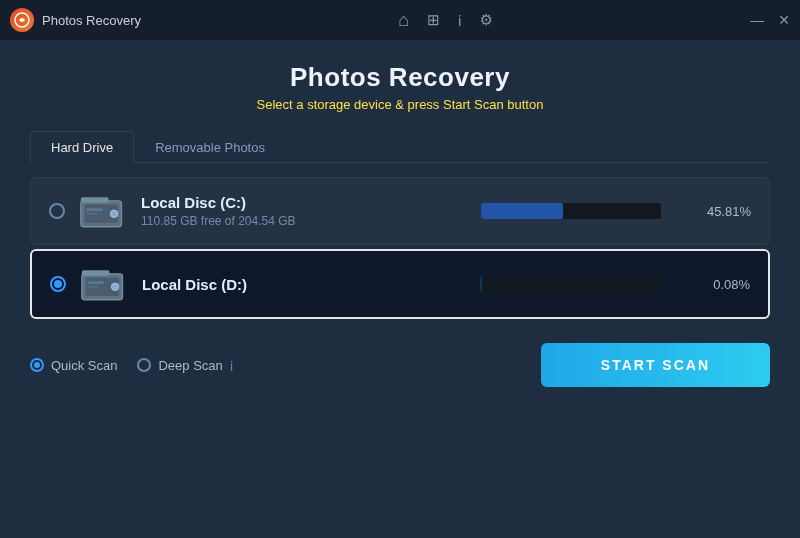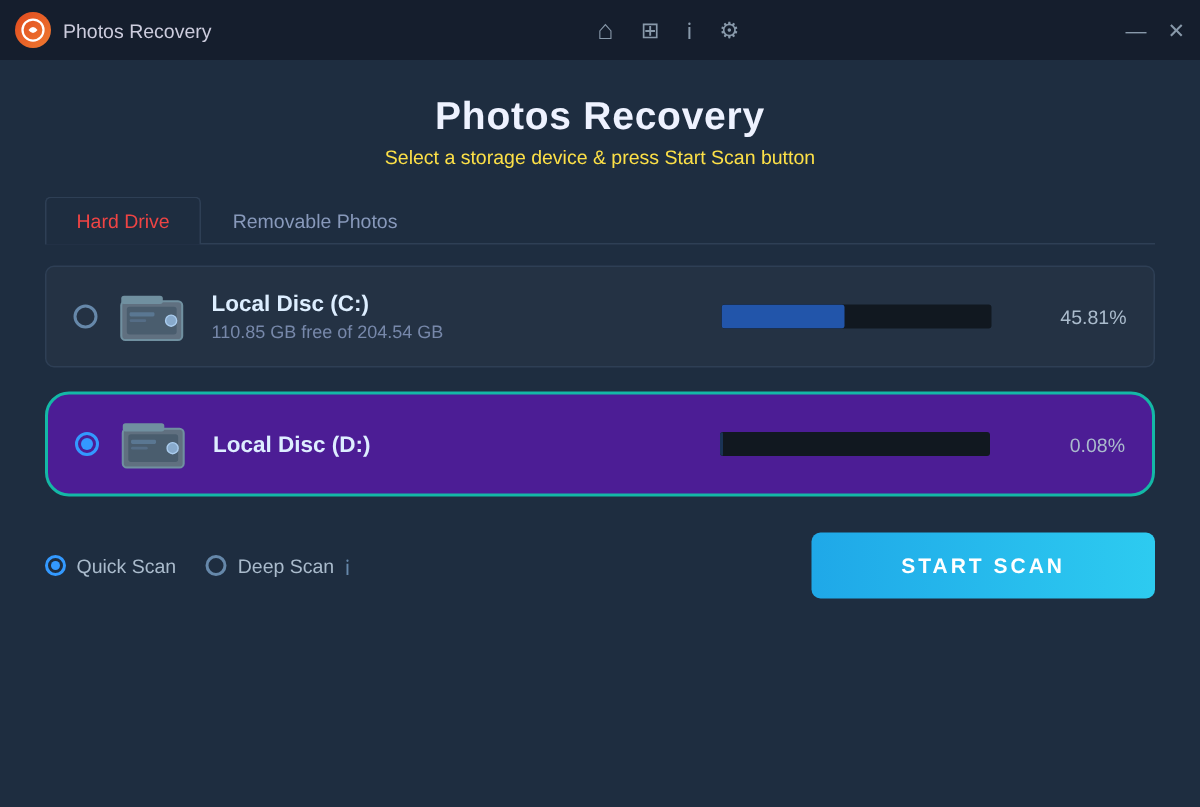--- a/index.html
+++ b/index.html
@@ -108,47 +108,47 @@
       cursor: pointer;
       color: #8899bb;
       border: 1px solid transparent;
       border-bottom: none;
       border-radius: 4px 4px 0 0;
       position: relative;
       bottom: -1px;
     }
     .tab.active {
       background: #1e2d40;
-      color: #ef4444;
+      color: #e5e5e5;
       border-color: #2e3f55;
       border-bottom-color: #1e2d40;
     }
 
     
     .drive-list {
       width: 100%;
       display: flex;
       flex-direction: column;
-      gap: 16px;
+      gap: 4px;
     }
 
     .drive-item {
       background: #243244;
       border: 1px solid #2e3f55;
       border-radius: 6px;
       padding: 14px 18px;
       display: flex;
       align-items: center;
       gap: 14px;
       cursor: pointer;
     }
     .drive-item.selected {
-      background: #4c1d95;
-      border: 2px solid #14b8a6;
-      border-radius: 16px;
+      background: #0f172a;
+      border: 2px solid #e5e5e5;
+      border-radius: 6px;
     }
 
     .radio-btn {
       width: 16px;
       height: 16px;
       border-radius: 50%;
       border: 2px solid #6688aa;
       flex-shrink: 0;
       display: flex;
       align-items: center;

